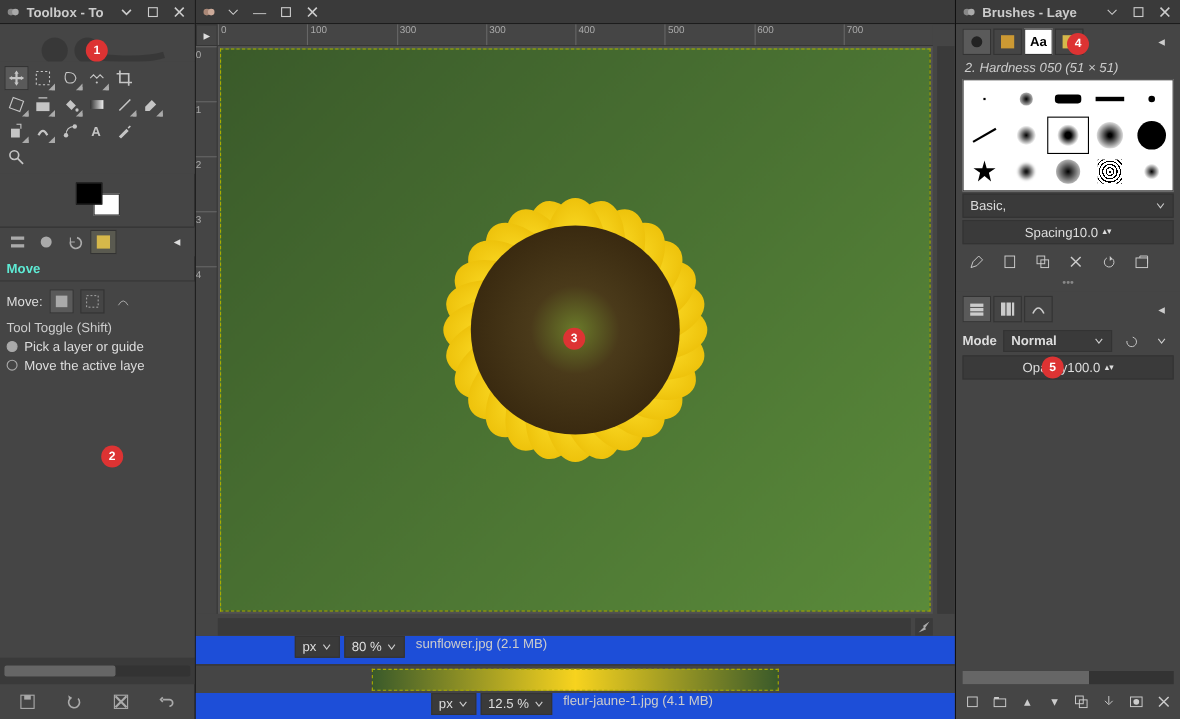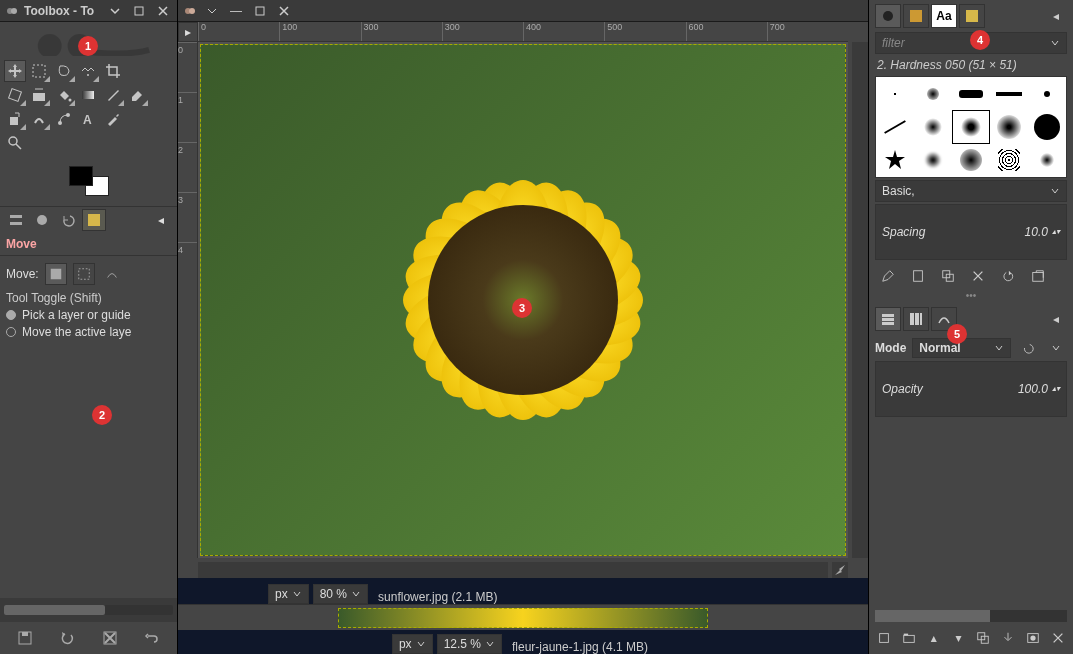--- a/index.html
+++ b/index.html
@@ -24,21 +24,21 @@
 .tool-btn.active { background:#5a5a5a; border:1px solid #333;}
 .tool-btn svg { width:16px; height:16px; fill:#c5c5c5; }
 .tool-btn .corner { position:absolute; bottom:0; right:0; border:3px solid transparent; border-bottom-color:#aaa; border-right-color:#aaa;}
 .color-swatches { display:flex; justify-content:center; padding:8px 0 10px 0;}
 .swatch-wrap { position:relative; width:40px; height:30px;}
 .swatch-bg { position:absolute; right:0; bottom:0; width:24px; height:20px; background:#fff; border:1px solid #222;}
 .swatch-fg { position:absolute; left:0; top:0; width:24px; height:20px; background:#000; border:1px solid #222;}
 .dock-tabs { display:flex; padding:2px 4px; gap:2px; background:#454545; border-top:1px solid #333;}
 .dock-tab { width:24px; height:22px; display:flex; align-items:center; justify-content:center; cursor:pointer;}
 .dock-tab.active { background:#5a5a50; border:1px solid #333;}
-.options-header { padding:4px 6px; font-weight:bold; color:#fca5a5; border-bottom:1px solid #333;}
+.options-header { padding:4px 6px; font-weight:bold; color:#5eead4; border-bottom:1px solid #333;}
 .options-body { padding:4px 6px; flex:1; background:#454545;}
 .opt-row { display:flex; align-items:center; gap:6px; margin:3px 0;}
 .opt-label { color:#ddd;}
 .opt-btn { width:22px; height:22px; border:1px solid #333; display:flex; align-items:center; justify-content:center; cursor:pointer;}
 .opt-btn.active { background:#5a5a5a;}
 .radio-row { display:flex; align-items:center; gap:6px; margin:3px 0;}
 .radio-dot { width:10px; height:10px; border-radius:50%; border:1px solid #aaa; display:inline-block;}
 .radio-dot.filled { background:#aaa;}
 .toolbox-scroll { height:24px; background:#3a3a3a; display:flex; align-items:center; padding:0 4px;}
 .scrollbar { flex:1; height:10px; background:#333; border-radius:2px;}
@@ -57,39 +57,39 @@
 .ruler-corner { position:absolute; top:0; left:0; width:20px; height:20px; background:#454545; border:1px solid #333; display:flex; align-items:center; justify-content:center;}
 .canvas-viewport { position:absolute; top:20px; left:20px; right:20px; bottom:20px; background:#525252; overflow:hidden;}
 .canvas-image { position:absolute; top:2px; left:2px; right:2px; bottom:2px; border:1px dashed #aa0; background:linear-gradient(135deg,#3a5a2a 0%,#5a8a3a 100%);}
 .sunflower { position:absolute; top:50%; left:50%; width:340px; height:340px; transform:translate(-50%,-50%);}
 .petal { position:absolute; width:60px; height:120px; background:radial-gradient(ellipse at center,#f7d31e 40%,#e8b800 90%); border-radius:50% 50% 45% 45%; top:50%; left:50%; transform-origin:50% 100%;}
 .center-disk { position:absolute; top:50%; left:50%; width:190px; height:190px; transform:translate(-50%,-50%); border-radius:50%; background:radial-gradient(circle,#6a7a2a 0%,#4a3a1a 30%,#3a2a10 70%,#6a5a2a 95%);}
 .scroll-h { position:absolute; bottom:0; left:20px; right:40px; height:16px; background:#3a3a3a;}
 .scroll-v { position:absolute; top:20px; right:0; bottom:20px; width:16px; background:#3a3a3a;}
 .nav-corner { position:absolute; bottom:0; right:20px; width:16px; height:16px; background:#3a3a3a; display:flex; align-items:center; justify-content:center;}
 
-.statusbar { height:26px; background:#0f172a; display:flex; align-items:flex-end; padding:0 6px; gap:4px;}
+.statusbar { height:26px; background:#1d4ed8; display:flex; align-items:flex-start; padding:0 6px; gap:4px;}
 .stat-combo { background:#3a3a3a; border:1px solid #333; padding:2px 6px; display:flex; align-items:center; gap:4px; cursor:pointer;}
 .stat-text { color:#ccc; padding:0 6px;}
 
 
 .brush-panel, .layer-panel { background:#454545;}
 .panel-section { padding:2px;}
 .right-tabs { display:flex; padding:2px 4px; gap:2px; align-items:center;}
 .right-tab { width:26px; height:24px; border:1px solid #333; display:flex; align-items:center; justify-content:center; background:#454545; cursor:pointer;}
 .right-tab.active { background:#5a5a5a;}
 .right-tabs .spacer { flex:1;}
 .filter-bar { margin:2px 4px; background:#3a3a3a; border:1px solid #333; padding:3px 6px; display:flex; align-items:center; justify-content:space-between; color:#888; font-style:italic; cursor:pointer;}
 .brush-label { padding:2px 6px; font-style:italic; color:#ccc;}
 .brush-grid { margin:2px 4px; background:#fff; height:102px; border:1px solid #333; position:relative; display:grid; grid-template-columns:repeat(5,1fr); grid-template-rows:repeat(3,1fr);}
 .brush-cell { display:flex; align-items:center; justify-content:center; position:relative; border:1px solid transparent;}
 .brush-cell.selected { border:1px solid #000;}
 .brush-spot { border-radius:50%;}
 .brush-sel-combo { margin:2px 4px; background:#3a3a3a; border:1px solid #333; padding:3px 6px; display:flex; justify-content:space-between; align-items:center; cursor:pointer;}
-.spin-row { margin:2px 4px; background:#3a3a3a; border:1px solid #333; padding:20px 6px; display:flex; justify-content:space-between; align-items:center;font-style:italic;}
+.spin-row { margin:2px 4px; background:#3a3a3a; border:1px solid #333; padding:3px 6px; display:flex; justify-content:center; align-items:center;}
 .btn-row { display:flex; gap:8px; padding:4px 6px;}
 .sm-btn { width:22px; height:20px; display:flex; align-items:center; justify-content:center; cursor:pointer; color:#ccc;}
 
 .layer-controls { padding:2px 4px;}
 .layer-mode { display:flex; align-items:center; gap:6px; margin:3px 0;font-weight:bold;}
 .layer-mode .combo { background:#3a3a3a; border:1px solid #333; padding:2px 6px; display:flex; align-items:center; gap:4px; cursor:pointer;}
 .lock-row { display:flex; align-items:center; gap:8px; padding:2px 0;}
 .layer-list { margin:2px 4px; background:#454545;}
 .layer-row { display:flex; align-items:center; gap:8px; padding:4px; background:#4a4a4a; border:1px solid #333;}
 .layer-thumb { width:34px; height:26px; background:linear-gradient(135deg,#3a5a2a,#5a8a3a); border:1px solid #222; position:relative;}
@@ -481,20 +481,44 @@
             <svg width="10" height="10" viewBox="0 0 10 10">
               <path d="M2 3 L5 7 L8 3" stroke="#ccc" fill="none"></path>
             </svg>
           </div>
       <span class="stat-text">fleur-jaune-1.jpg (4.1  MB)</span>
     </div>
   </div>
 </div>
 
 <div class="right-panel">
+  <div class="titlebar">
+    <span class="icon">
+          <svg viewBox="0 0 16 16">
+            <circle cx="6" cy="8" r="3" fill="#888"></circle>
+            <circle cx="10" cy="8" r="3" fill="#aaa"></circle>
+          </svg>
+        </span>
+    <span class="titlebar-title">Brushes - Laye</span>
+    <span class="titlebar-btn">
+          <svg viewBox="0 0 12 12">
+            <path d="M2 4 L6 8 L10 4" stroke="#ccc" fill="none"></path>
+          </svg>
+        </span>
+    <span class="titlebar-btn">
+          <svg viewBox="0 0 12 12">
+            <rect x="2" y="2" width="8" height="8" stroke="#ccc" fill="none"></rect>
+          </svg>
+        </span>
+    <span class="titlebar-btn">
+          <svg viewBox="0 0 12 12">
+            <path d="M2 2 L10 10 M10 2 L2 10" stroke="#ccc" stroke-width="1.5"></path>
+          </svg>
+        </span>
+  </div>
 
   <div class="brush-panel panel-section" style="flex:0 0 auto;">
     <div class="right-tabs">
       <div class="right-tab active">
             <svg width="16" height="16">
               <circle cx="8" cy="8" r="5" fill="#222"></circle>
             </svg>
           </div>
       <div class="right-tab">
             <svg width="16" height="16">
@@ -503,26 +527,20 @@
           </div>
       <div class="right-tab" style="background:#fff;color:#000;font-weight:bold">Aa</div>
       <div class="right-tab">
             <svg width="16" height="16">
               <rect x="2" y="2" width="12" height="12" fill="#d6b84a"></rect>
             </svg>
           </div>
       <div class="spacer"></div>
       <div class="sm-btn">◂</div>
     </div>
-    <div class="filter-bar">
-          <span>filter</span>
-          <svg width="10" height="10" viewBox="0 0 10 10">
-            <path d="M2 3 L5 7 L8 3" stroke="#ccc" fill="none"></path>
-          </svg>
-        </div>
     <div class="brush-label">2. Hardness 050 (51 × 51)</div>
     <div class="brush-grid">
       <div class="brush-cell">
             <div style="width:2px;height:2px;background:#000"></div>
           </div>
       <div class="brush-cell">
             <div class="brush-spot" style="width:12px;height:12px;background:radial-gradient(circle,#000,transparent)"></div>
           </div>
       <div class="brush-cell">
             <div style="width:24px;height:8px;background:#000;border-radius:3px"></div>

